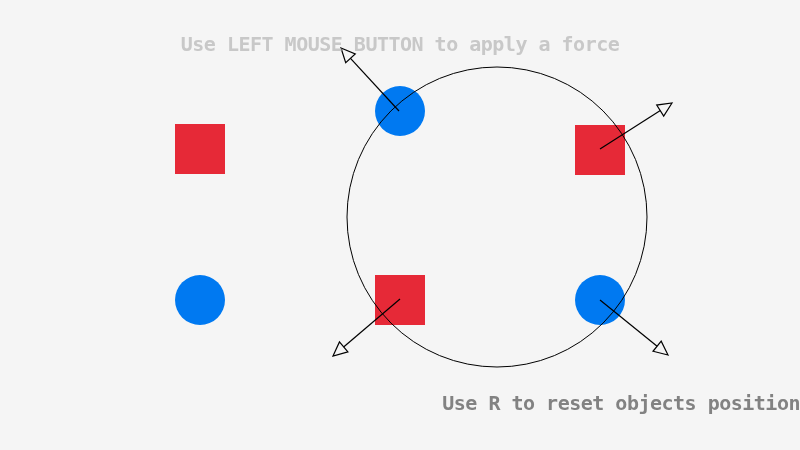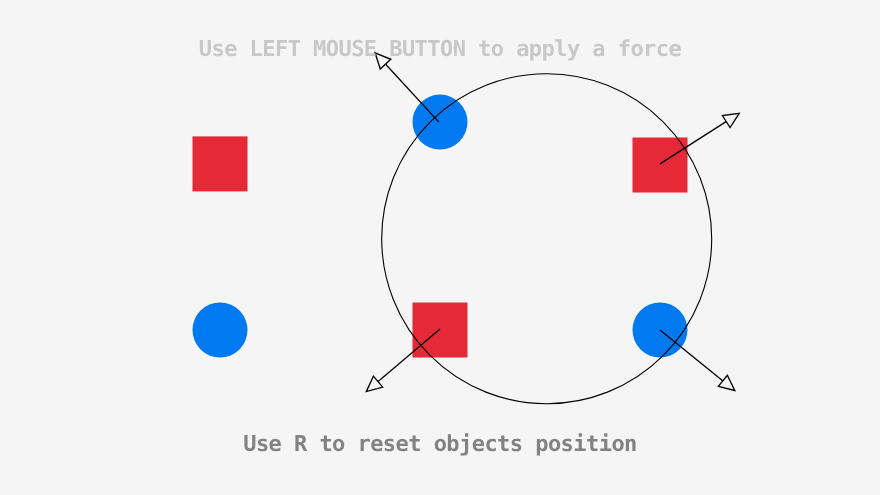--- a/index.html
+++ b/index.html
@@ -15,21 +15,21 @@
     position: absolute;
     left: 0;
     width: 800px;
     text-align: center;
     font-size: 20px;
     letter-spacing: -0.5px;
     white-space: pre;
     font-weight: bold;
   }
   #msg-top { top: 32px; }
-  #msg-bottom { top: 391px; }
+  #msg-bottom { top: 391px; text-align: right; }
 </style>
 </head>
 <body>
 
 <div id="stage" style="background: rgb(245, 245, 245);">
   <svg id="scene-svg" width="800" height="450" viewBox="0 0 800 450">
       <rect x="175" y="124" width="50" height="50" fill="#e62937"></rect>
       <rect x="575" y="125" width="50" height="50" fill="#e62937"></rect>
       <rect x="375" y="275" width="50" height="50" fill="#e62937"></rect>
       <circle cx="400" cy="111" r="25" fill="#0079f1"></circle>

